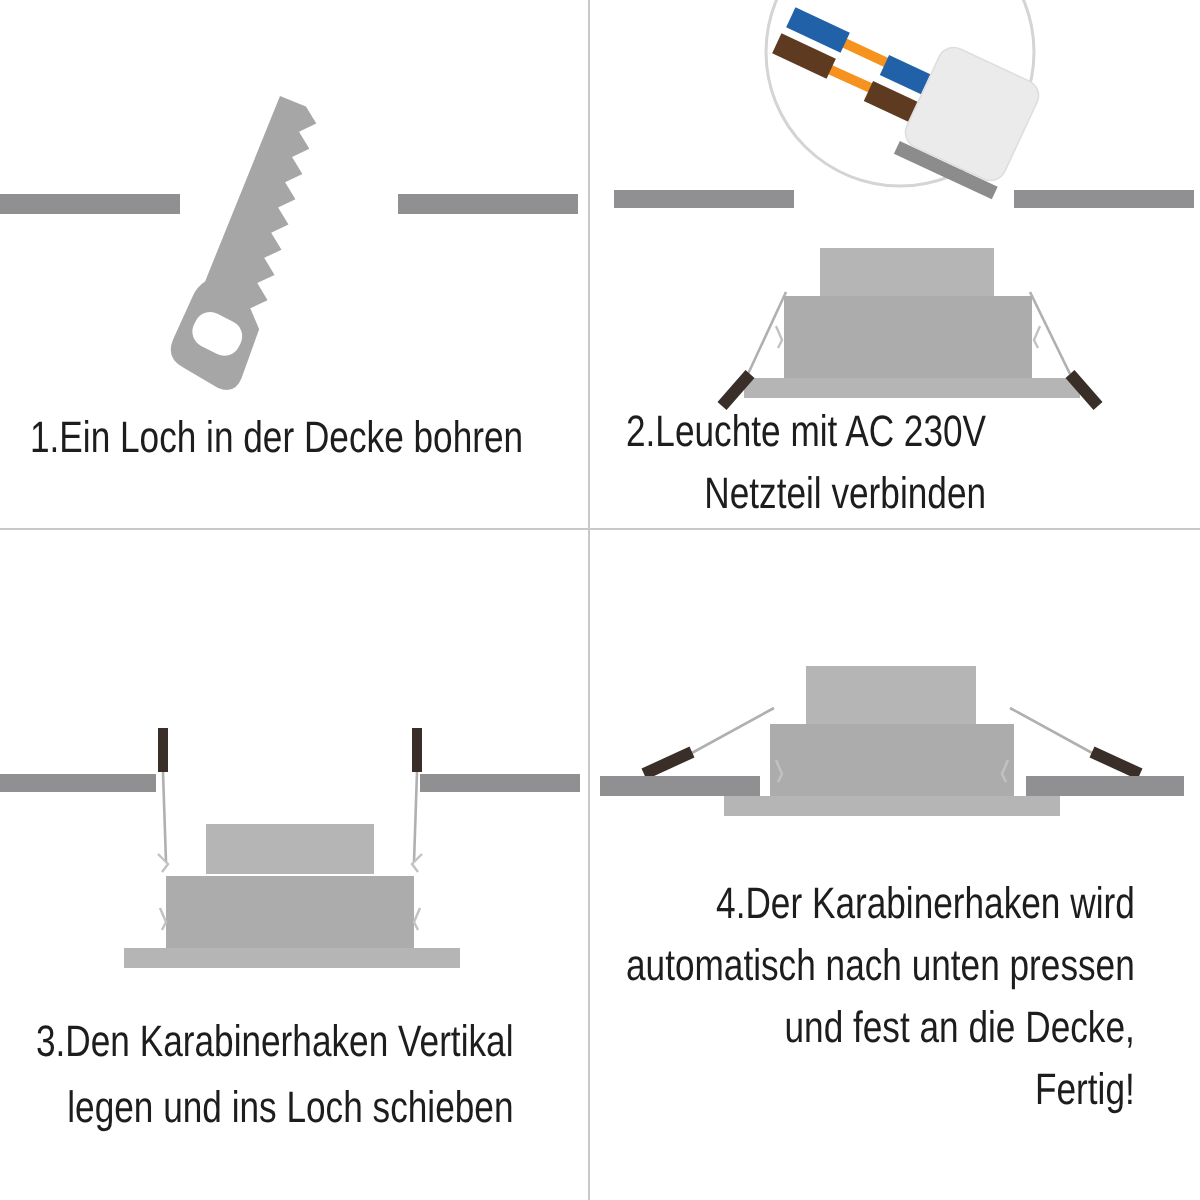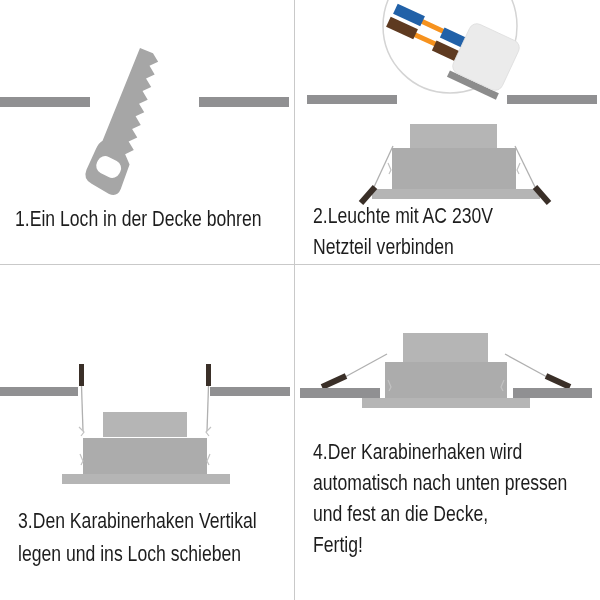--- a/index.html
+++ b/index.html
@@ -3,20 +3,21 @@
 <meta charset="utf-8">
 <style>
   html, body { margin: 0; padding: 0; background: #ffffff; }
   .sheet {
     position: relative;
     width: 600px;
     height: 600px;
     background: #ffffff;
     overflow: hidden;
     font-family: "Liberation Sans", sans-serif;
+    text-align: right;
   }
   .divider-v {
     position: absolute; left: 294px; top: 0;
     width: 1px; height: 600px; background: #c9c9c9;
   }
   .divider-h {
     position: absolute; left: 0; top: 264px;
     width: 600px; height: 1px; background: #c9c9c9;
   }
   .panel-svg { position: absolute; }

